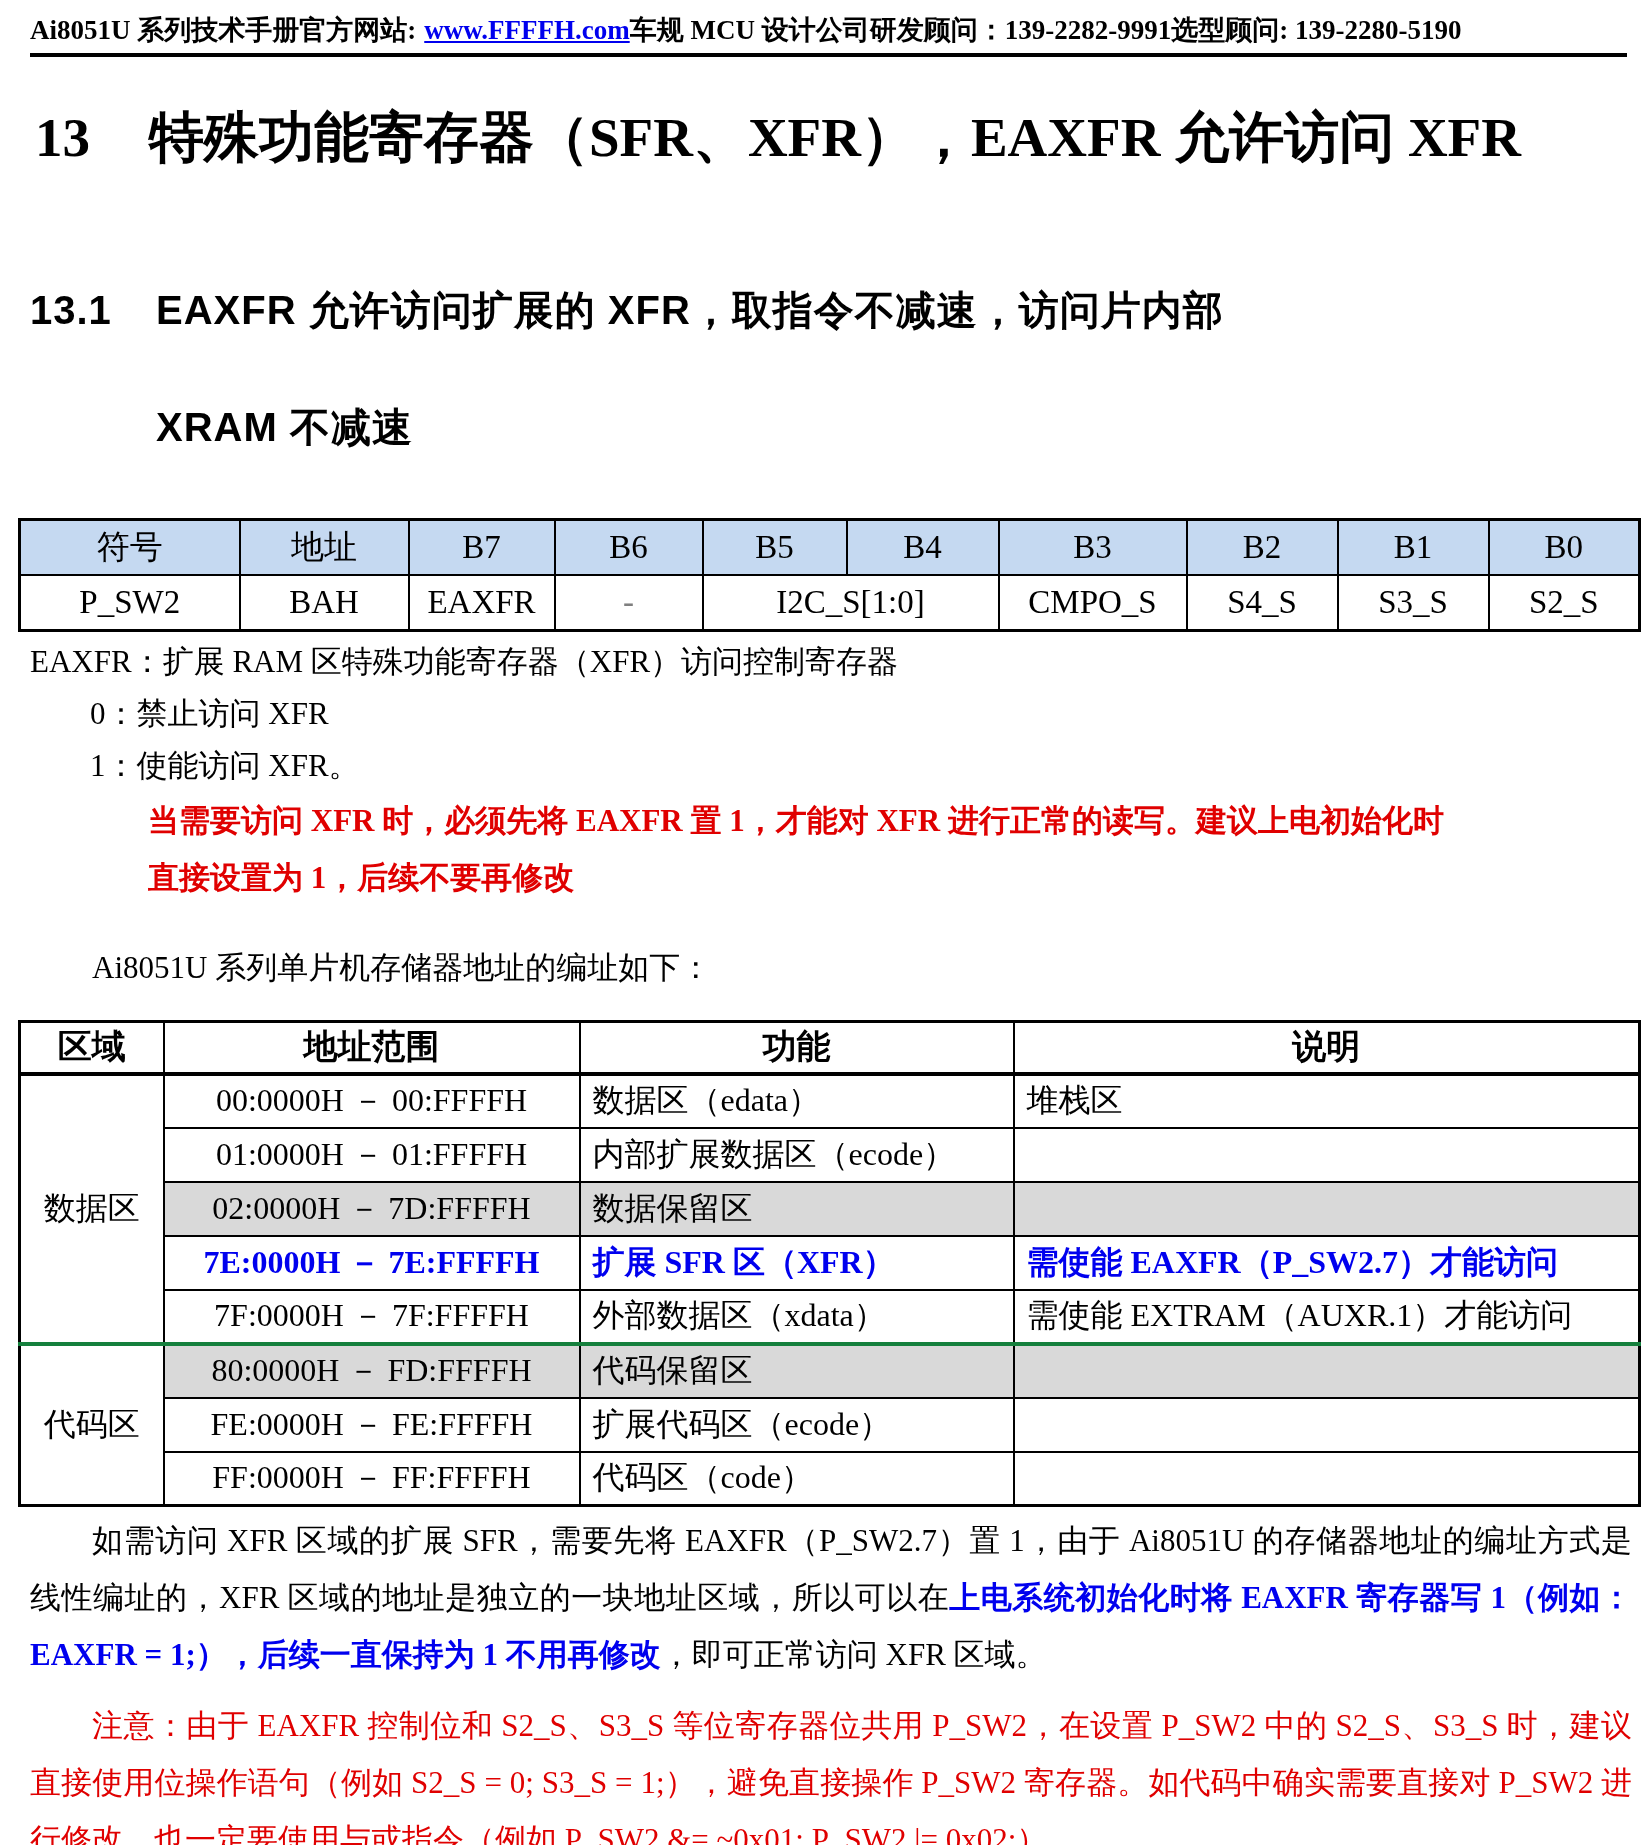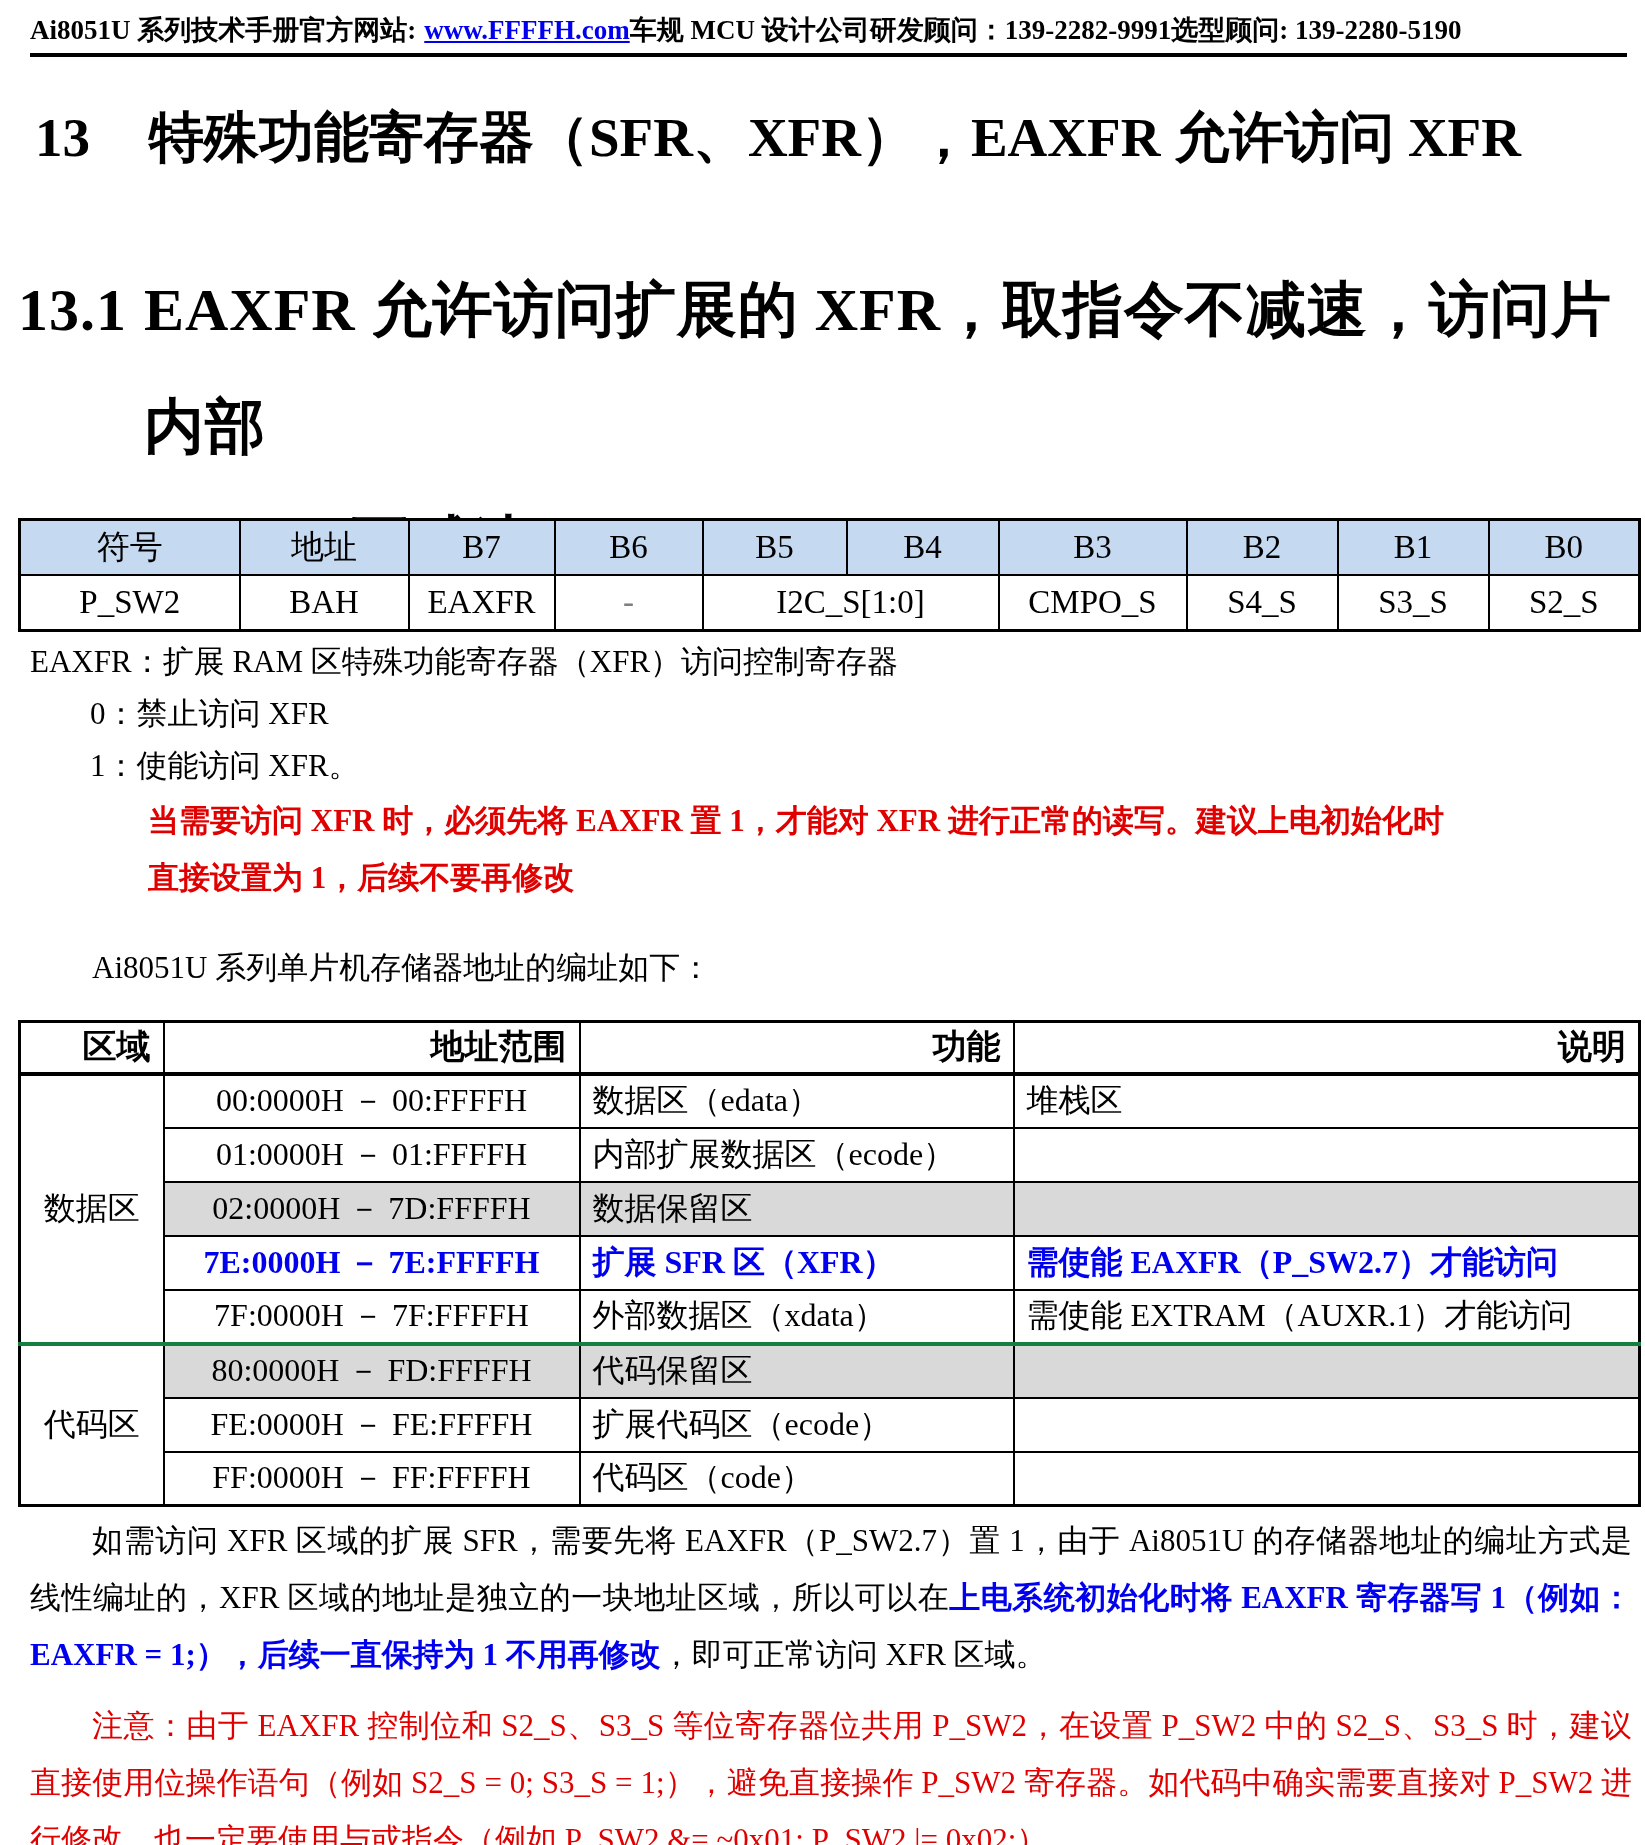--- a/index.html
+++ b/index.html
@@ -26,24 +26,24 @@
   }
 
   
   .h1-row {
     position:absolute; top:98px; left:35px; right:12px;
     display:flex; align-items:baseline;
     font-weight:bold; font-size:55px; line-height:80px;
   }
   .h1-num { width:114px; flex:none; }
   .h2-row {
-    position:absolute; top:252px; left:18px; right:12px;
+    position:absolute; top:252px; left:30px; right:12px;
     display:flex;
-    font-family:Liberation Serif, serif;
-    font-weight:bold; font-size:60px; line-height:117px;
+    font-family:Liberation Sans, sans-serif;
+    font-weight:bold; font-size:40px; line-height:117px;
     letter-spacing:1px;
   }
   .h2-num { width:126px; flex:none; }
 
   
   table { border-collapse:collapse; table-layout:fixed; }
   .tbl1 {
     position:absolute; top:518px; left:18px; width:1620px;
     font-size:33px; text-align:center;
     border:3px solid #000;
@@ -71,21 +71,21 @@
   }
   .tbl2 th, .tbl2 td { border:2px solid #000; padding:0 12px; overflow:hidden; }
   .tbl2 th { height:52px; font-size:34px; font-weight:bold; text-align:center; }
   .tbl2 td { height:54px; background:#fff; }
   .tbl2 td.region { text-align:center; padding:0; }
   .tbl2 td.range  { text-align:center; }
   .tbl2 td.func, .tbl2 td.note { text-align:left; }
   .tbl2 tr.gray td.range, .tbl2 tr.gray td.func, .tbl2 tr.gray td.note { background:#d9d9d9; }
   .tbl2 tr.blue td { color:#0000ee; font-weight:bold; }
   .tbl2 tr.sep td { border-top:4px solid #15803d; }
-  .tbl2 thead tr th { border-bottom:4px solid #000;text-align:right; }
+  .tbl2 thead tr th { border-bottom:4px solid #000; }
 
   
   .para {
     position:absolute; top:1512px; left:30px; width:1602px;
     font-size:31px; line-height:57px;
     text-align:justify; text-indent:2em;
   }
   .blue-run { color:#0000ee; font-weight:bold; }
   .note-para {
     position:absolute; top:1697px; left:30px; width:1602px;

